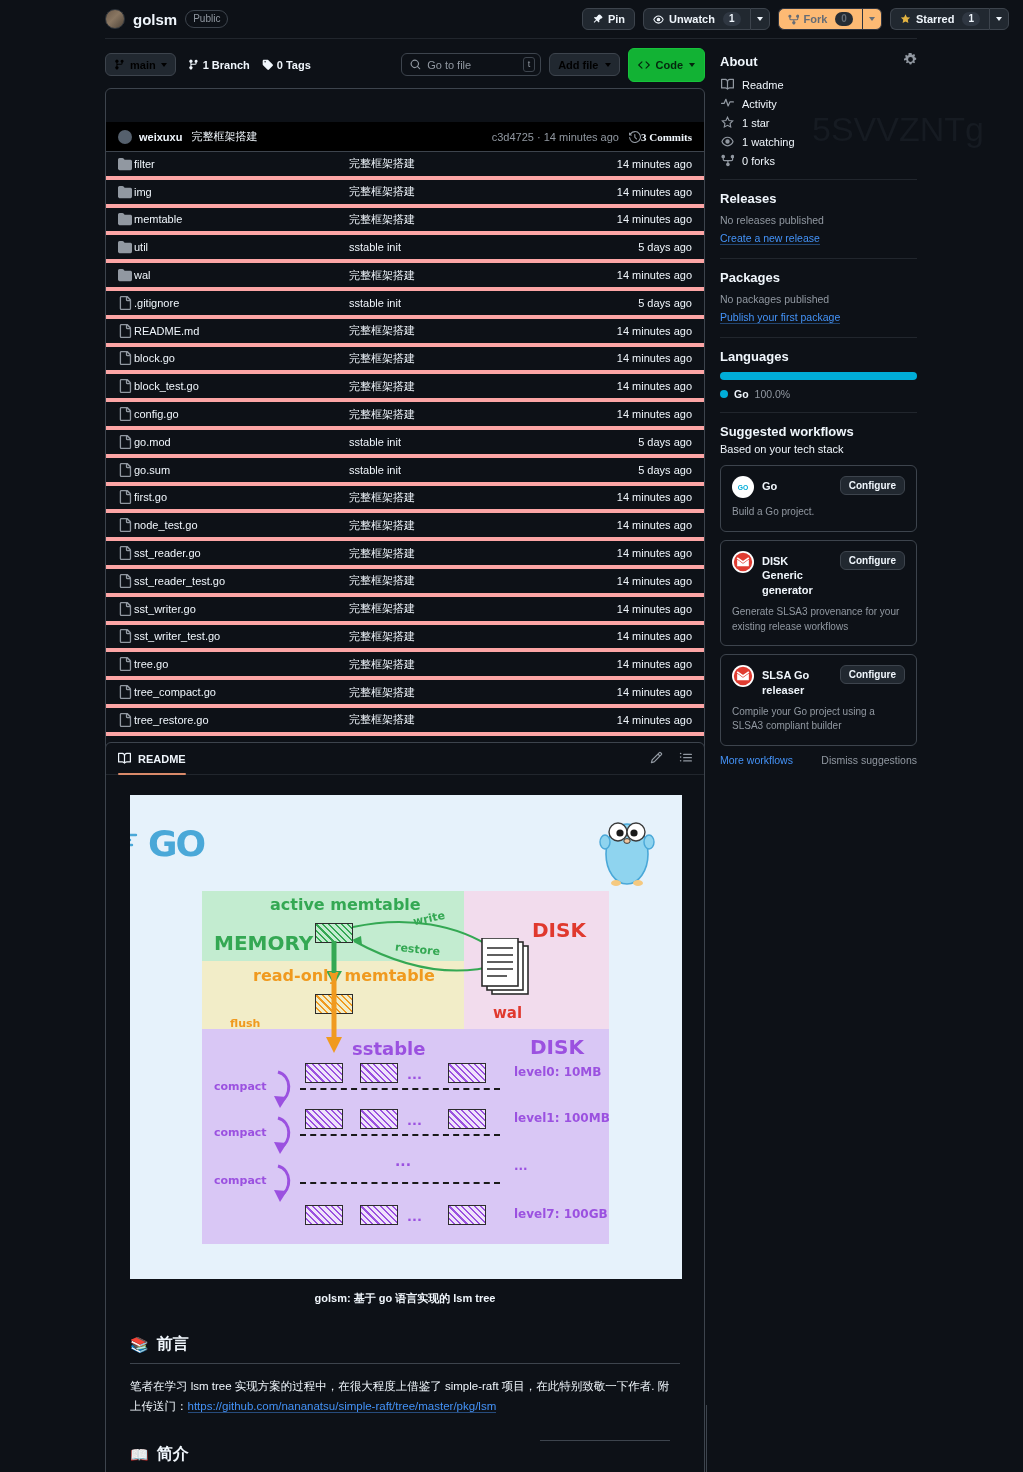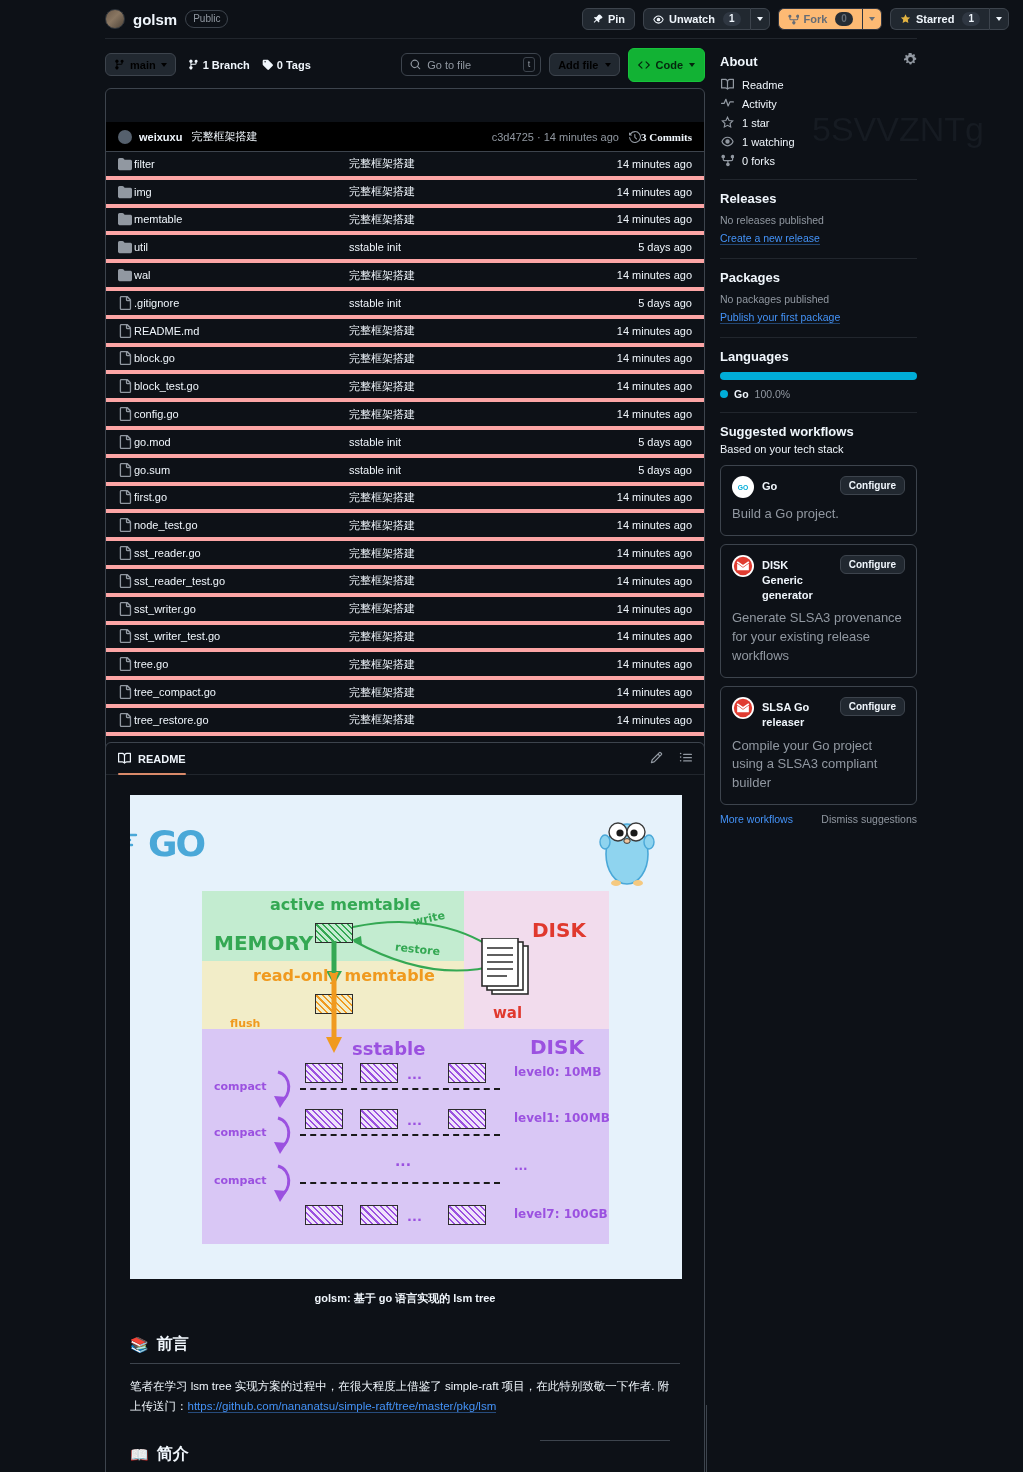--- a/index.html
+++ b/index.html
@@ -118,21 +118,21 @@
   .lang-row { display:flex; align-items:center; gap:6px; font-size:10.5px; color:#f0f6fc; }
   .lang-dot { width:8px; height:8px; border-radius:50%; background:#00ADD8; flex:none; }
   .lang-row .pct { color:#9198a1; font-weight:normal; }
   .sb-sub { font-size:11px; color:#f0f6fc; margin:-4px 0 10px; }
 
   .wf-card { border:1px solid #3d444d; border-radius:6px; padding:10px 11px 11px; margin-bottom:8px; }
   .wf-top { display:flex; align-items:flex-start; gap:8px; }
   .wf-icon { width:22px; height:22px; border-radius:50%; background:#fff; display:flex; align-items:center; justify-content:center; flex:none; }
   .wf-name { font-size:11px; font-weight:bold; color:#f0f6fc; line-height:1.35; flex:1; padding-top:3px; }
   .wf-cfg { background:#212830; border:1px solid #3d444d; border-radius:6px; font-size:10px; font-weight:bold; color:#f0f6fc; padding:3px 8px; white-space:nowrap; flex:none; }
-  .wf-desc { font-size:13px; color:#9198a1; line-height:1.45; margin-top:7px; }
+  .wf-desc { font-size:10px; color:#9198a1; line-height:1.45; margin-top:7px; }
   .wf-foot { display:flex; align-items:center; margin-top:3px; }
   .wf-foot .more { font-size:10.5px; color:#4493f8; }
   .wf-foot .dismiss { margin-left:auto; font-size:10.5px; color:#9198a1; }
 
   
   .readme-box { position:absolute; left:105px; top:742px; width:600px; min-height:730px; border:1px solid #3d444d; border-top-left-radius:6px; border-top-right-radius:6px; z-index:5; background:#0d1117; overflow:hidden;}
   .readme-tabs { display:flex; align-items:center; height:32px; padding:0 12px; border-bottom:1px solid #21262d; position:relative; }
   .rtab { display:flex; align-items:center; gap:7px; font-size:11px; font-weight:bold; color:#f0f6fc; height:32px; }
   .rtab-underline { position:absolute; left:12px; bottom:-1px; width:68px; height:2px; background:#d98a6a; border-radius:2px; }
   .rtab-actions { margin-left:auto; display:flex; align-items:center; gap:16px; color:#9198a1; }

